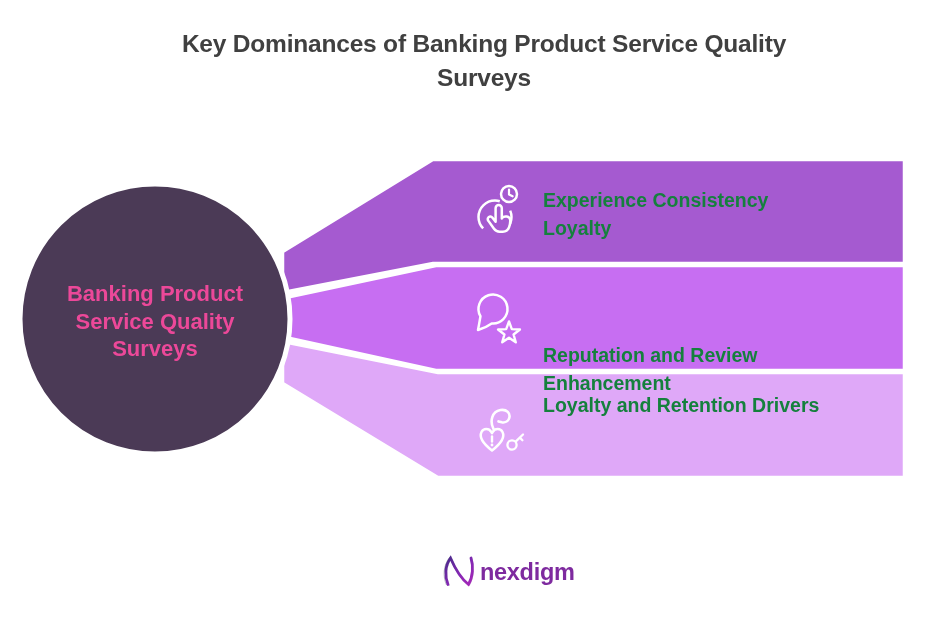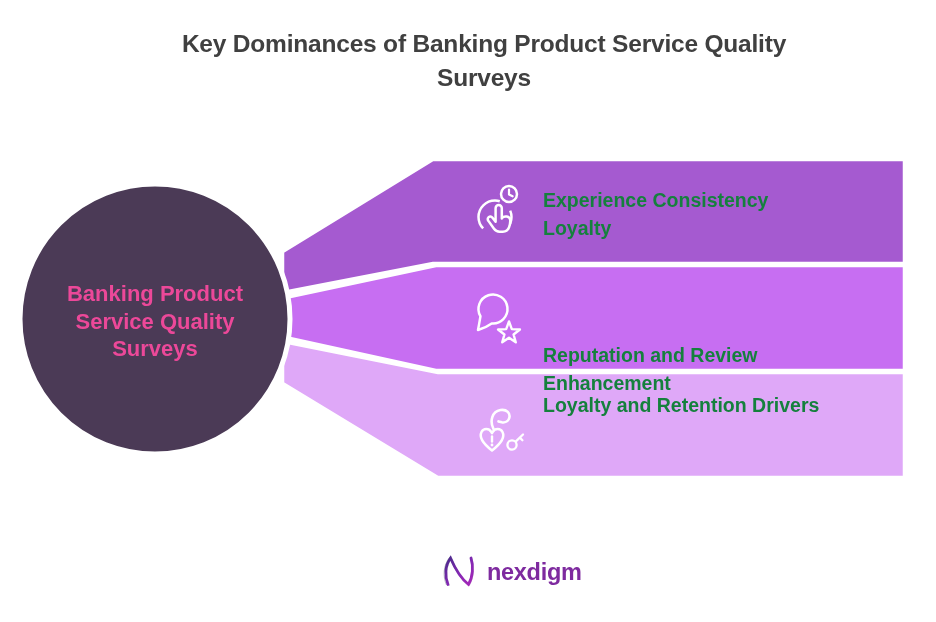--- a/index.html
+++ b/index.html
@@ -48,21 +48,20 @@
   .item-label-3 { top: 392px; }
   .item-icon { position: absolute; }
   .icon-1 { left: 474px; top: 183px; }
   .icon-2 { left: 471px; top: 289px; }
   .icon-3 { left: 472px; top: 393px; }
   .logo {
     position: absolute;
     left: 440px; top: 552px;
     display: flex;
     align-items: center;
-    gap: 7px;
   }
   .logo-text {
     font-size: 23.5px;
     font-weight: 700;
     letter-spacing: -0.3px;
     color: #7e2a9f;
   }
 </style>
 </head>
 <body>

